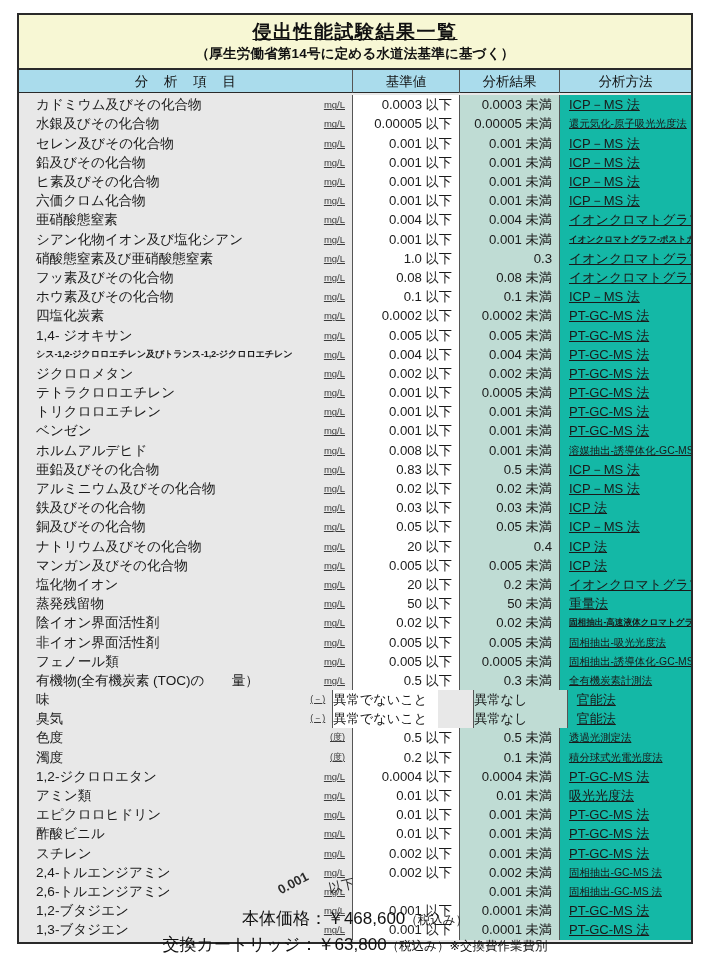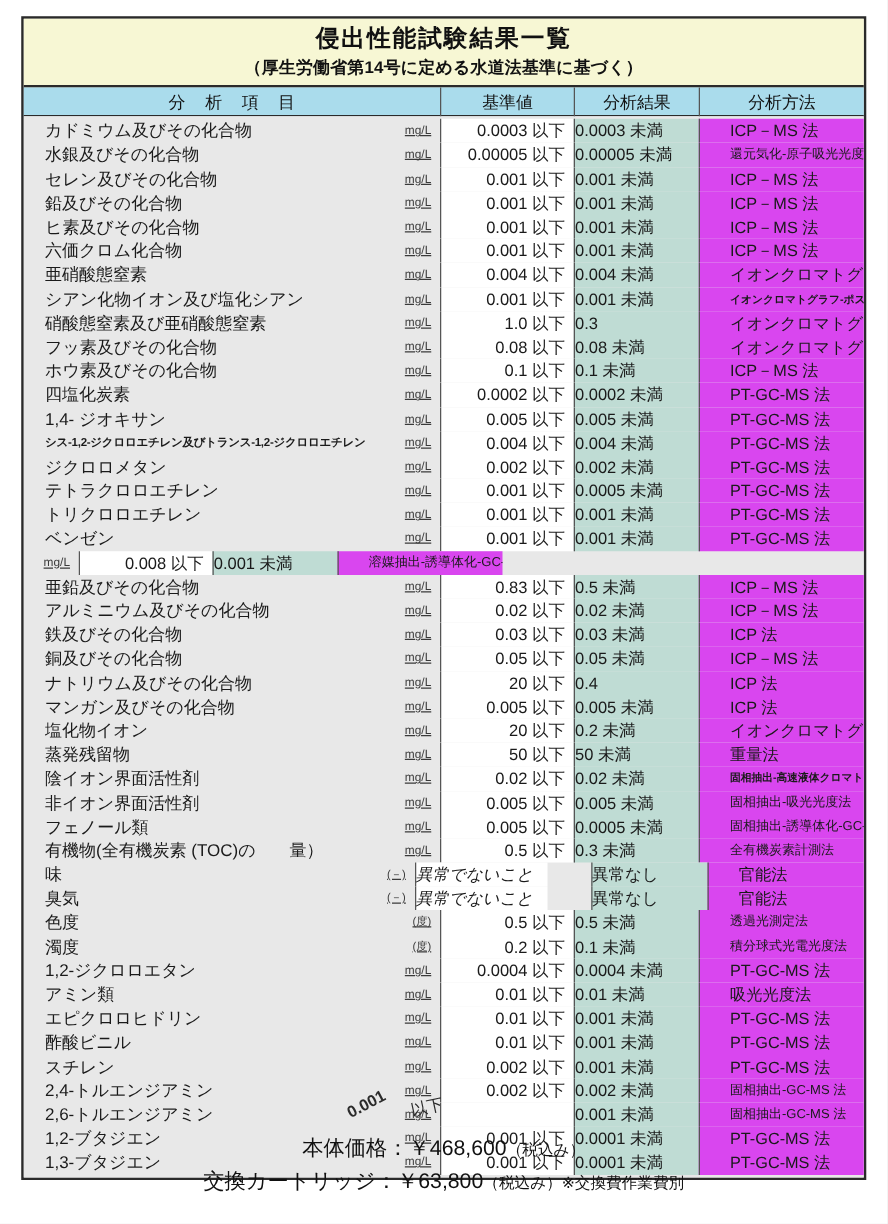--- a/index.html
+++ b/index.html
@@ -22,21 +22,21 @@
 
   
   .title-band{
     background:#f7f7d4;
     border-bottom:2px solid #2a2a2a;
     padding:5px 0 6px 0;
     text-align:center;
   }
   .title-main{
     font-size:19px;font-weight:bold;letter-spacing:1.5px;
-    line-height:1.25;color:#111;
+    line-height:1.25;color:#111;text-decoration:underline;
   }
   .title-sub{
     font-size:13.5px;font-weight:bold;letter-spacing:.2px;
     line-height:1.3;margin-top:1px;color:#111;
   }
 
   
   .row{
     display:flex;
     width:100%;
@@ -74,28 +74,28 @@
   .un{
     text-align:right;padding-right:7px;
     font-size:9.5px;color:#3a3a3a;text-decoration:underline;
   }
   .un.paren{font-size:9px;}
   .sv{
     background:#ffffff;text-align:right;padding-right:7px;
     font-size:13.2px;color:#1a1a1a;white-space:nowrap;
   }
   .rv{
-    background:#bfdcd4;padding-right:7px;
+    background:#bfdcd4;text-align:right;padding-right:7px;
     font-size:13.2px;color:#1a1a1a;white-space:nowrap;
   }
   .rv.ctr{text-align:left;padding-right:0;margin-left:35px;}
-  .sv.ctr{text-align:left;padding-right:11px;font-style:italic;}
+  .sv.ctr{text-align:left;padding-right:11px;}
   .mv{
-    background:#d946ef;padding-left:24px;
-    font-size:13px;color:#1a1a1a;white-space:nowrap;overflow:hidden;
+    background:#14b8a6;padding-left:9px;
+    font-size:13px;color:#1a1a1a;white-space:nowrap;overflow:hidden;text-decoration:underline;
   }
   .mv.tiny{font-size:8.6px;font-weight:bold;}
   .mv.sm{font-size:10.4px;}
 
   
   .smudge{
     position:absolute;
     font-family:"Liberation Sans",sans-serif;
     color:#2b2b2b;
     white-space:nowrap;
@@ -261,20 +261,21 @@
           <div class="c-met mv">PT-GC-MS 法</div>
         </div>
         <div class="row drow">
           <div class="c-item nm">ベンゼン</div>
           <div class="c-unit un">mg/L</div>
           <div class="c-std sv">0.001 以下</div>
           <div class="c-res rv">0.001 未満</div>
           <div class="c-met mv">PT-GC-MS 法</div>
         </div>
         <div class="row drow">
+          <div class="c-item nm">ホルムアルデヒド</div>
           <div class="c-unit un">mg/L</div>
           <div class="c-std sv">0.008 以下</div>
           <div class="c-res rv">0.001 未満</div>
           <div class="c-met mv sm">溶媒抽出-誘導体化-GC-MS 法</div>
         </div>
         <div class="row drow">
           <div class="c-item nm">亜鉛及びその化合物</div>
           <div class="c-unit un">mg/L</div>
           <div class="c-std sv">0.83 以下</div>
           <div class="c-res rv">0.5 未満</div>

